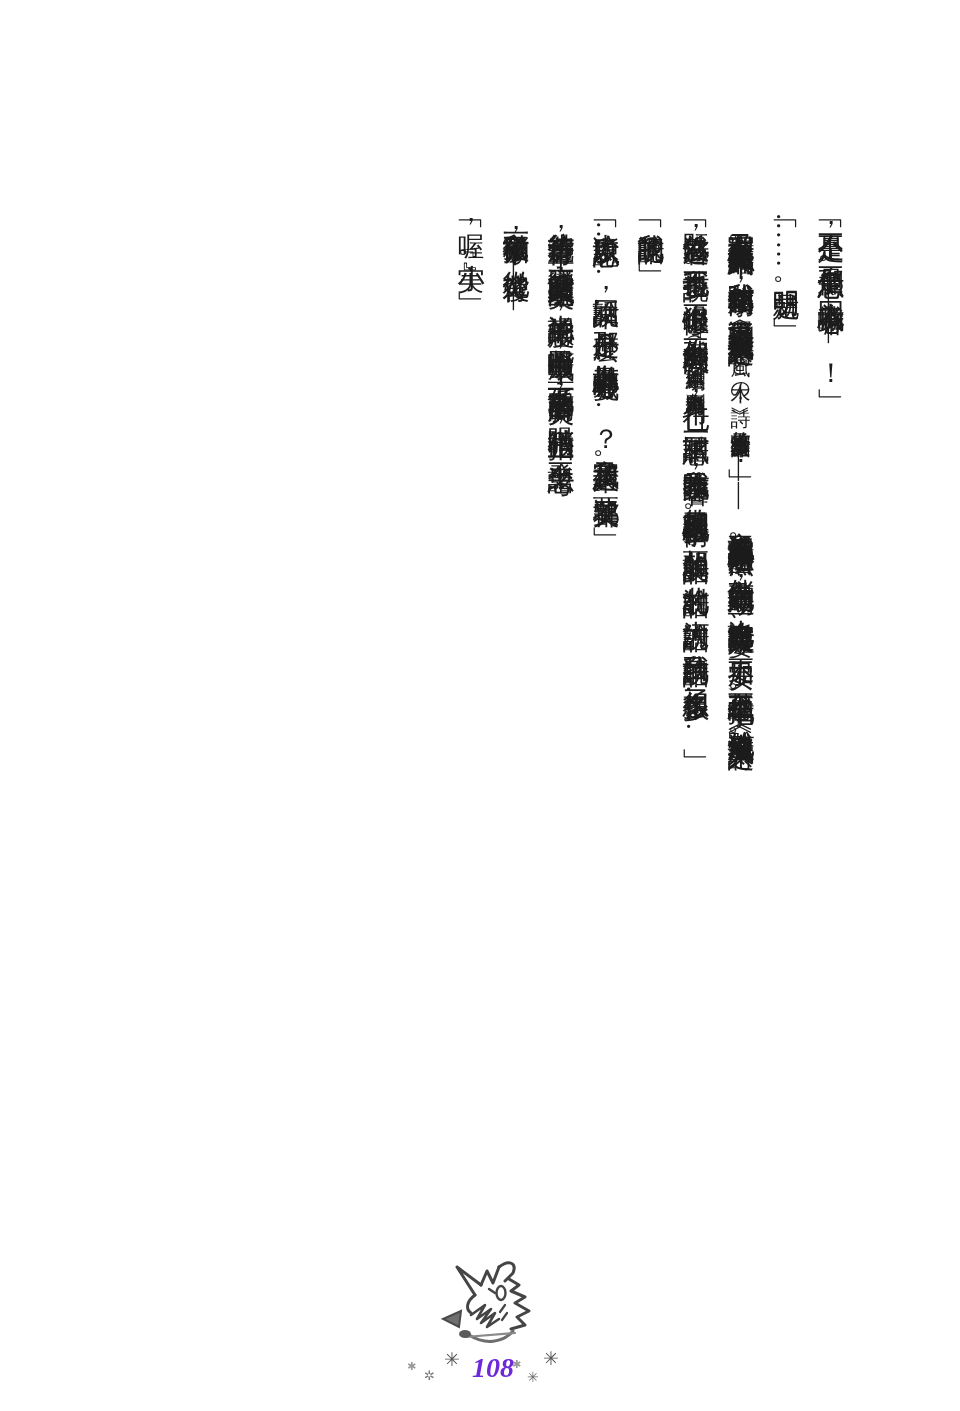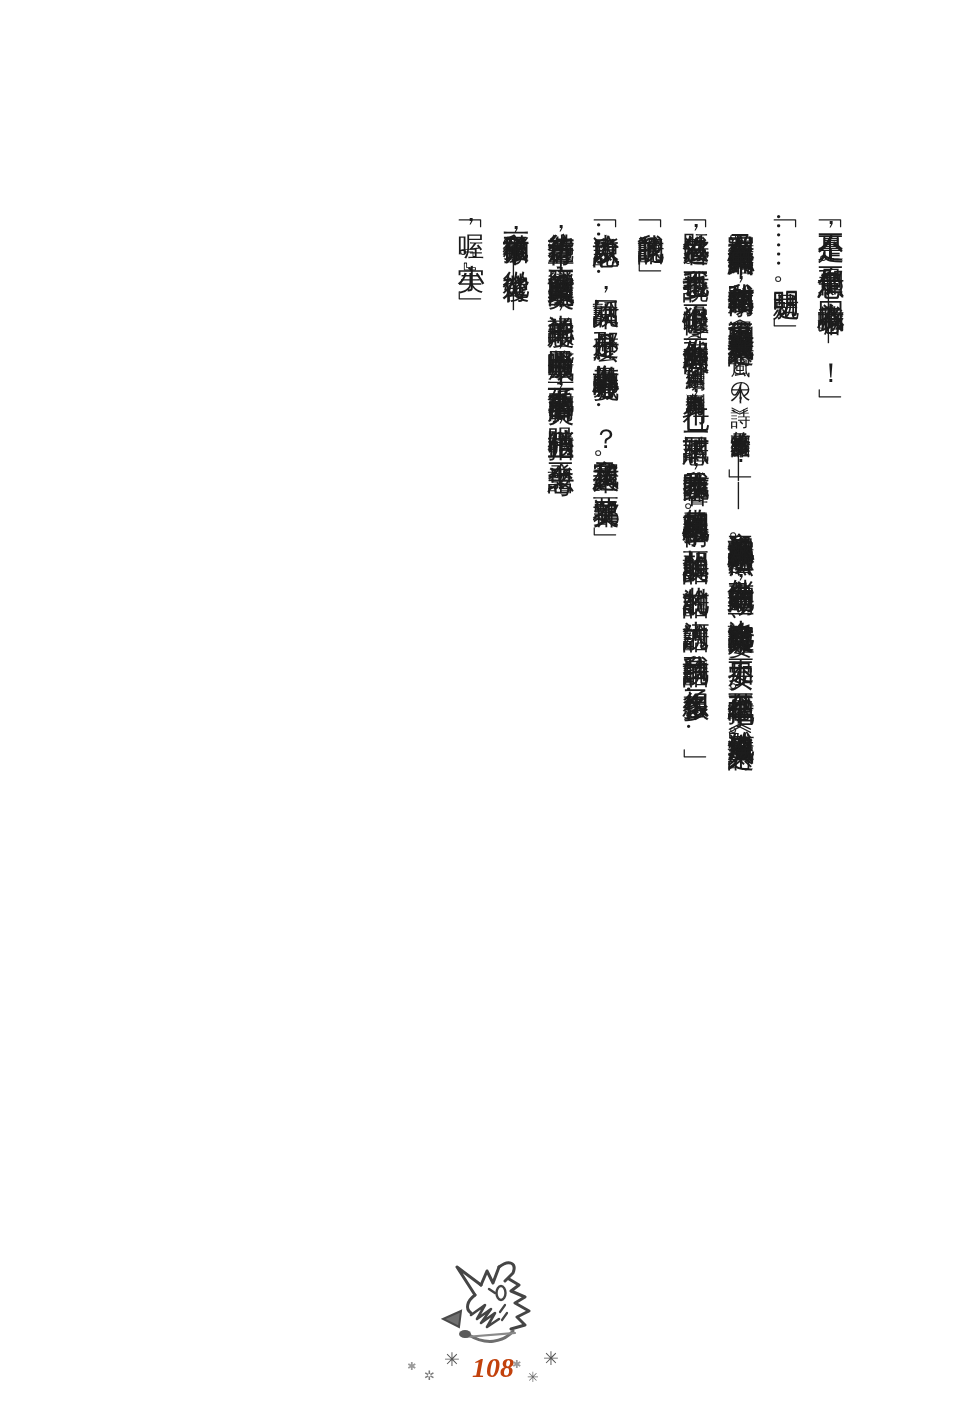--- a/index.html
+++ b/index.html
@@ -26,21 +26,21 @@
   .sparkle{position:absolute;font-family:"DejaVu Sans",sans-serif;line-height:1;}
   .sp1{left:407px;top:1361px;font-size:11px;color:#9a9a9a;}
   .sp2{left:424px;top:1369px;font-size:13px;color:#7a7a7a;}
   .sp3{left:444px;top:1350px;font-size:19px;color:#555555;}
   .sp4{left:512px;top:1359px;font-size:11px;color:#999999;}
   .sp5{left:527px;top:1370px;font-size:14px;color:#6a6a6a;}
   .sp6{left:543px;top:1349px;font-size:19px;color:#555555;}
   .page-number{
     position:absolute;left:471px;top:1352px;width:44px;text-align:center;
     font-family:"Liberation Serif","DejaVu Serif",serif;
-    font-style:italic;font-weight:bold;font-size:28px;color:#c2410c;
+    font-style:italic;font-weight:bold;font-size:28px;color:#6d28d9;
   }
 </style>
 </head>
 <body>
 
 <div class="page">
 
   <div class="text-area">
     <p><span class="run">「不是不是，不是那個意思。因為我擔心嘛——！」</span></p>
     <p><span class="run">「……明明就是。」</span></p>

